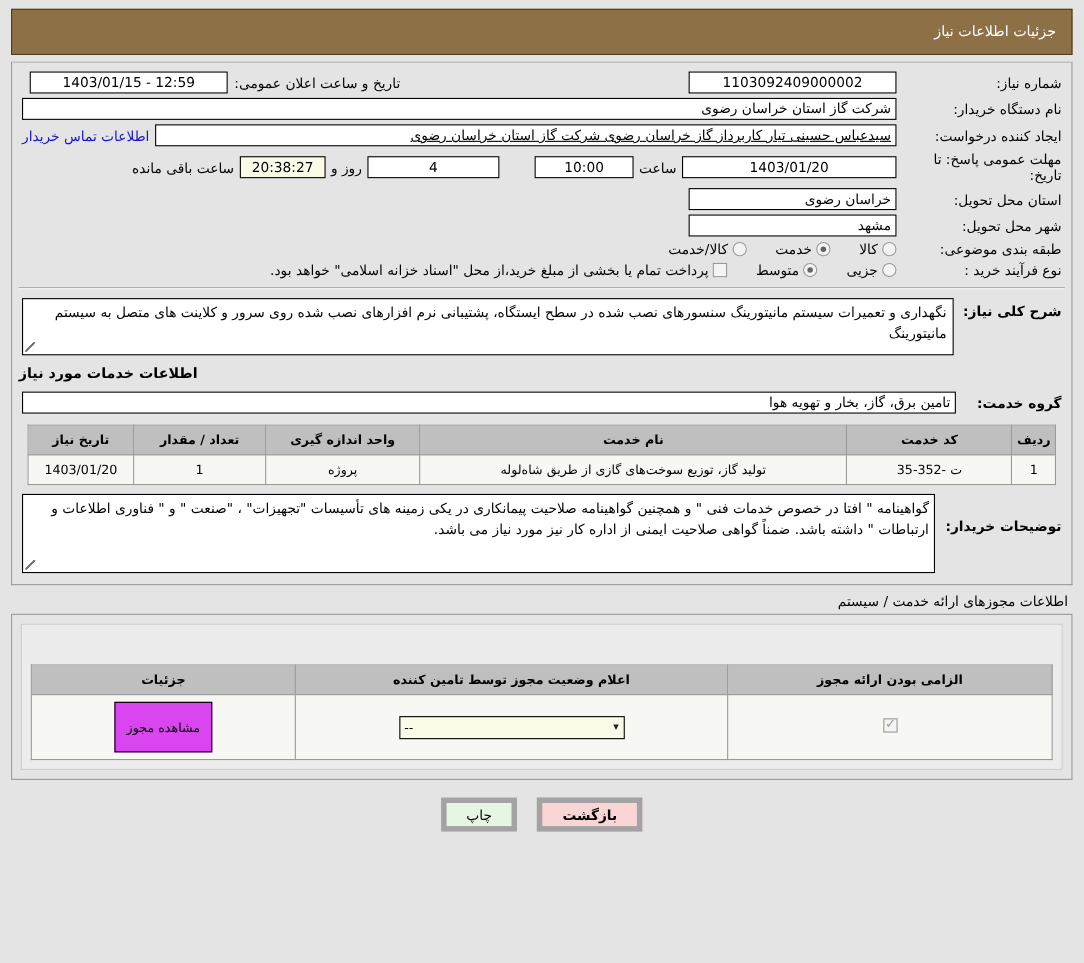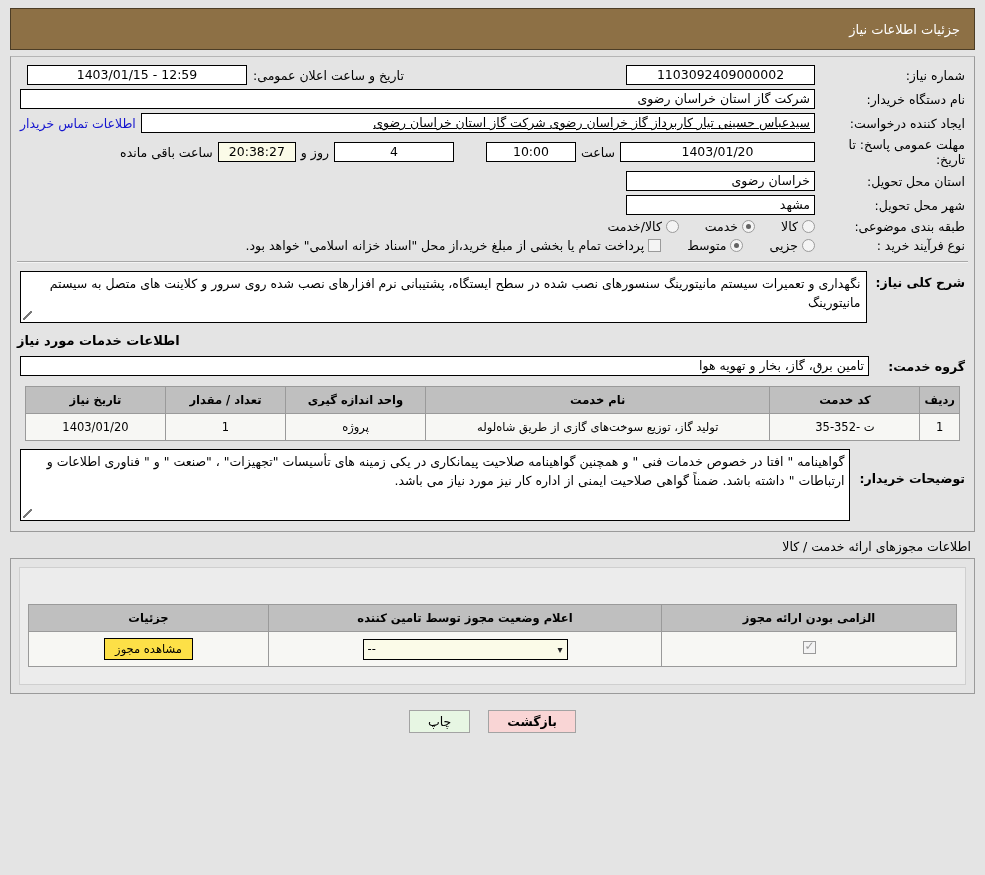--- a/index.html
+++ b/index.html
@@ -189,23 +189,23 @@
     background: #f7f7f4;
     border: 1px solid #9a9a9a;
     padding: 6px 4px;
     text-align: center;
     color: #000;
     font-size: 11.5px;
   }
 
   .small-btn {
     border: 1px solid #000;
-    background: #fde047;
+    background: #d946ef;
     font-size: 11.5px;
-    padding: 3px 10px;
+    padding: 15px 10px;
     cursor: pointer;
     display: inline-block;
     color: #000;
     font-family: inherit;
   }
 
   .sel {
     border: 1px solid #000;
     background: #fbfbe8;
     font-size: 11.5px;
@@ -237,21 +237,21 @@
     min-height: 118px;
   }
 
   .footer-btns {
     display: flex;
     justify-content: center;
     gap: 18px;
     margin-top: 16px;
   }
   .btn {
-    border: 1px solid #a3a3a3;
+    border: 5px solid #a3a3a3;
     font-size: 12.5px;
     padding: 3px 18px;
     cursor: pointer;
     font-family: inherit;
     color: #000;
   }
   .btn.print { background: #e7f6e3; }
   .btn.back  { background: #f9d5d5; font-weight: bold; }
 
   .lic-note { font-size: 12.5px; text-align: right; margin: 7px 14px 0 0; color: #000; }
@@ -279,21 +279,21 @@
 
       <tbody>
           <tr>
         <td class="lbl lbl-w">شماره نیاز:</td>
         <td style="width:195px">
           <span class="fld center">1103092409000002</span>
         </td>
         <td style="text-align:left;padding-left:10px !important;">
           <div class="inline-row" style="justify-content:flex-end;">
             <span class="inline-lbl">تاریخ و ساعت اعلان عمومی:</span>
-            <span class="fld center" style="width:220px">12:59 - 1403/01/15</span>
+            <span class="fld center" style="width:180px">12:59 - 1403/01/15</span>
           </div>
         </td>
       </tr>
 
       <tr>
         <td class="lbl lbl-w">نام دستگاه خریدار:</td>
         <td colspan="2">
           <span class="fld right">شرکت گاز استان خراسان رضوی</span>
         </td>
       </tr>
@@ -414,21 +414,21 @@
 
     <div style="padding:8px 8px 0 8px;">
       <table class="dt">
         <thead>
           <tr>
             <th style="width:36px">ردیف</th>
             <th style="width:150px">کد خدمت</th>
             <th>نام خدمت</th>
             <th style="width:140px">واحد اندازه گیری</th>
             <th style="width:120px">تعداد / مقدار</th>
-            <th style="width:140px">تاریخ نیاز</th>
+            <th style="width:96px">تاریخ نیاز</th>
           </tr>
         </thead>
         <tbody>
           <tr>
             <td>1</td>
             <td>ت -352-35</td>
             <td>تولید گاز، توزیع سوخت‌های گازی از طریق شاه‌لوله</td>
             <td>پروژه</td>
             <td>1</td>
             <td>1403/01/20</td>
@@ -445,21 +445,21 @@
         </td>
         <td>
           <div class="ta" style="height:72px;">گواهینامه " افتا در خصوص خدمات فنی " و همچنین گواهینامه صلاحیت پیمانکاری در یکی زمینه های تأسیسات "تجهیزات" ، "صنعت " و " فناوری اطلاعات و ارتباطات " داشته باشد.  ضمناً گواهی صلاحیت ایمنی از اداره کار  نیز  مورد نیاز می باشد.</div>
         </td>
       </tr>
     </tbody>
       </table>
 
   </div>
 
-  <div class="lic-note">اطلاعات مجوزهای ارائه خدمت / کالا</div>
+  <div class="lic-note">اطلاعات مجوزهای ارائه خدمت / سیستم</div>
 
   <div class="subpanel">
     <div class="inner">
       <div style="padding-top:28px;">
         <table class="dt">
           <thead>
             <tr>
               <th style="width:295px">الزامی بودن ارائه مجوز</th>
               <th>اعلام وضعیت مجوز توسط تامین کننده</th>
               <th style="width:240px">جزئیات</th>

